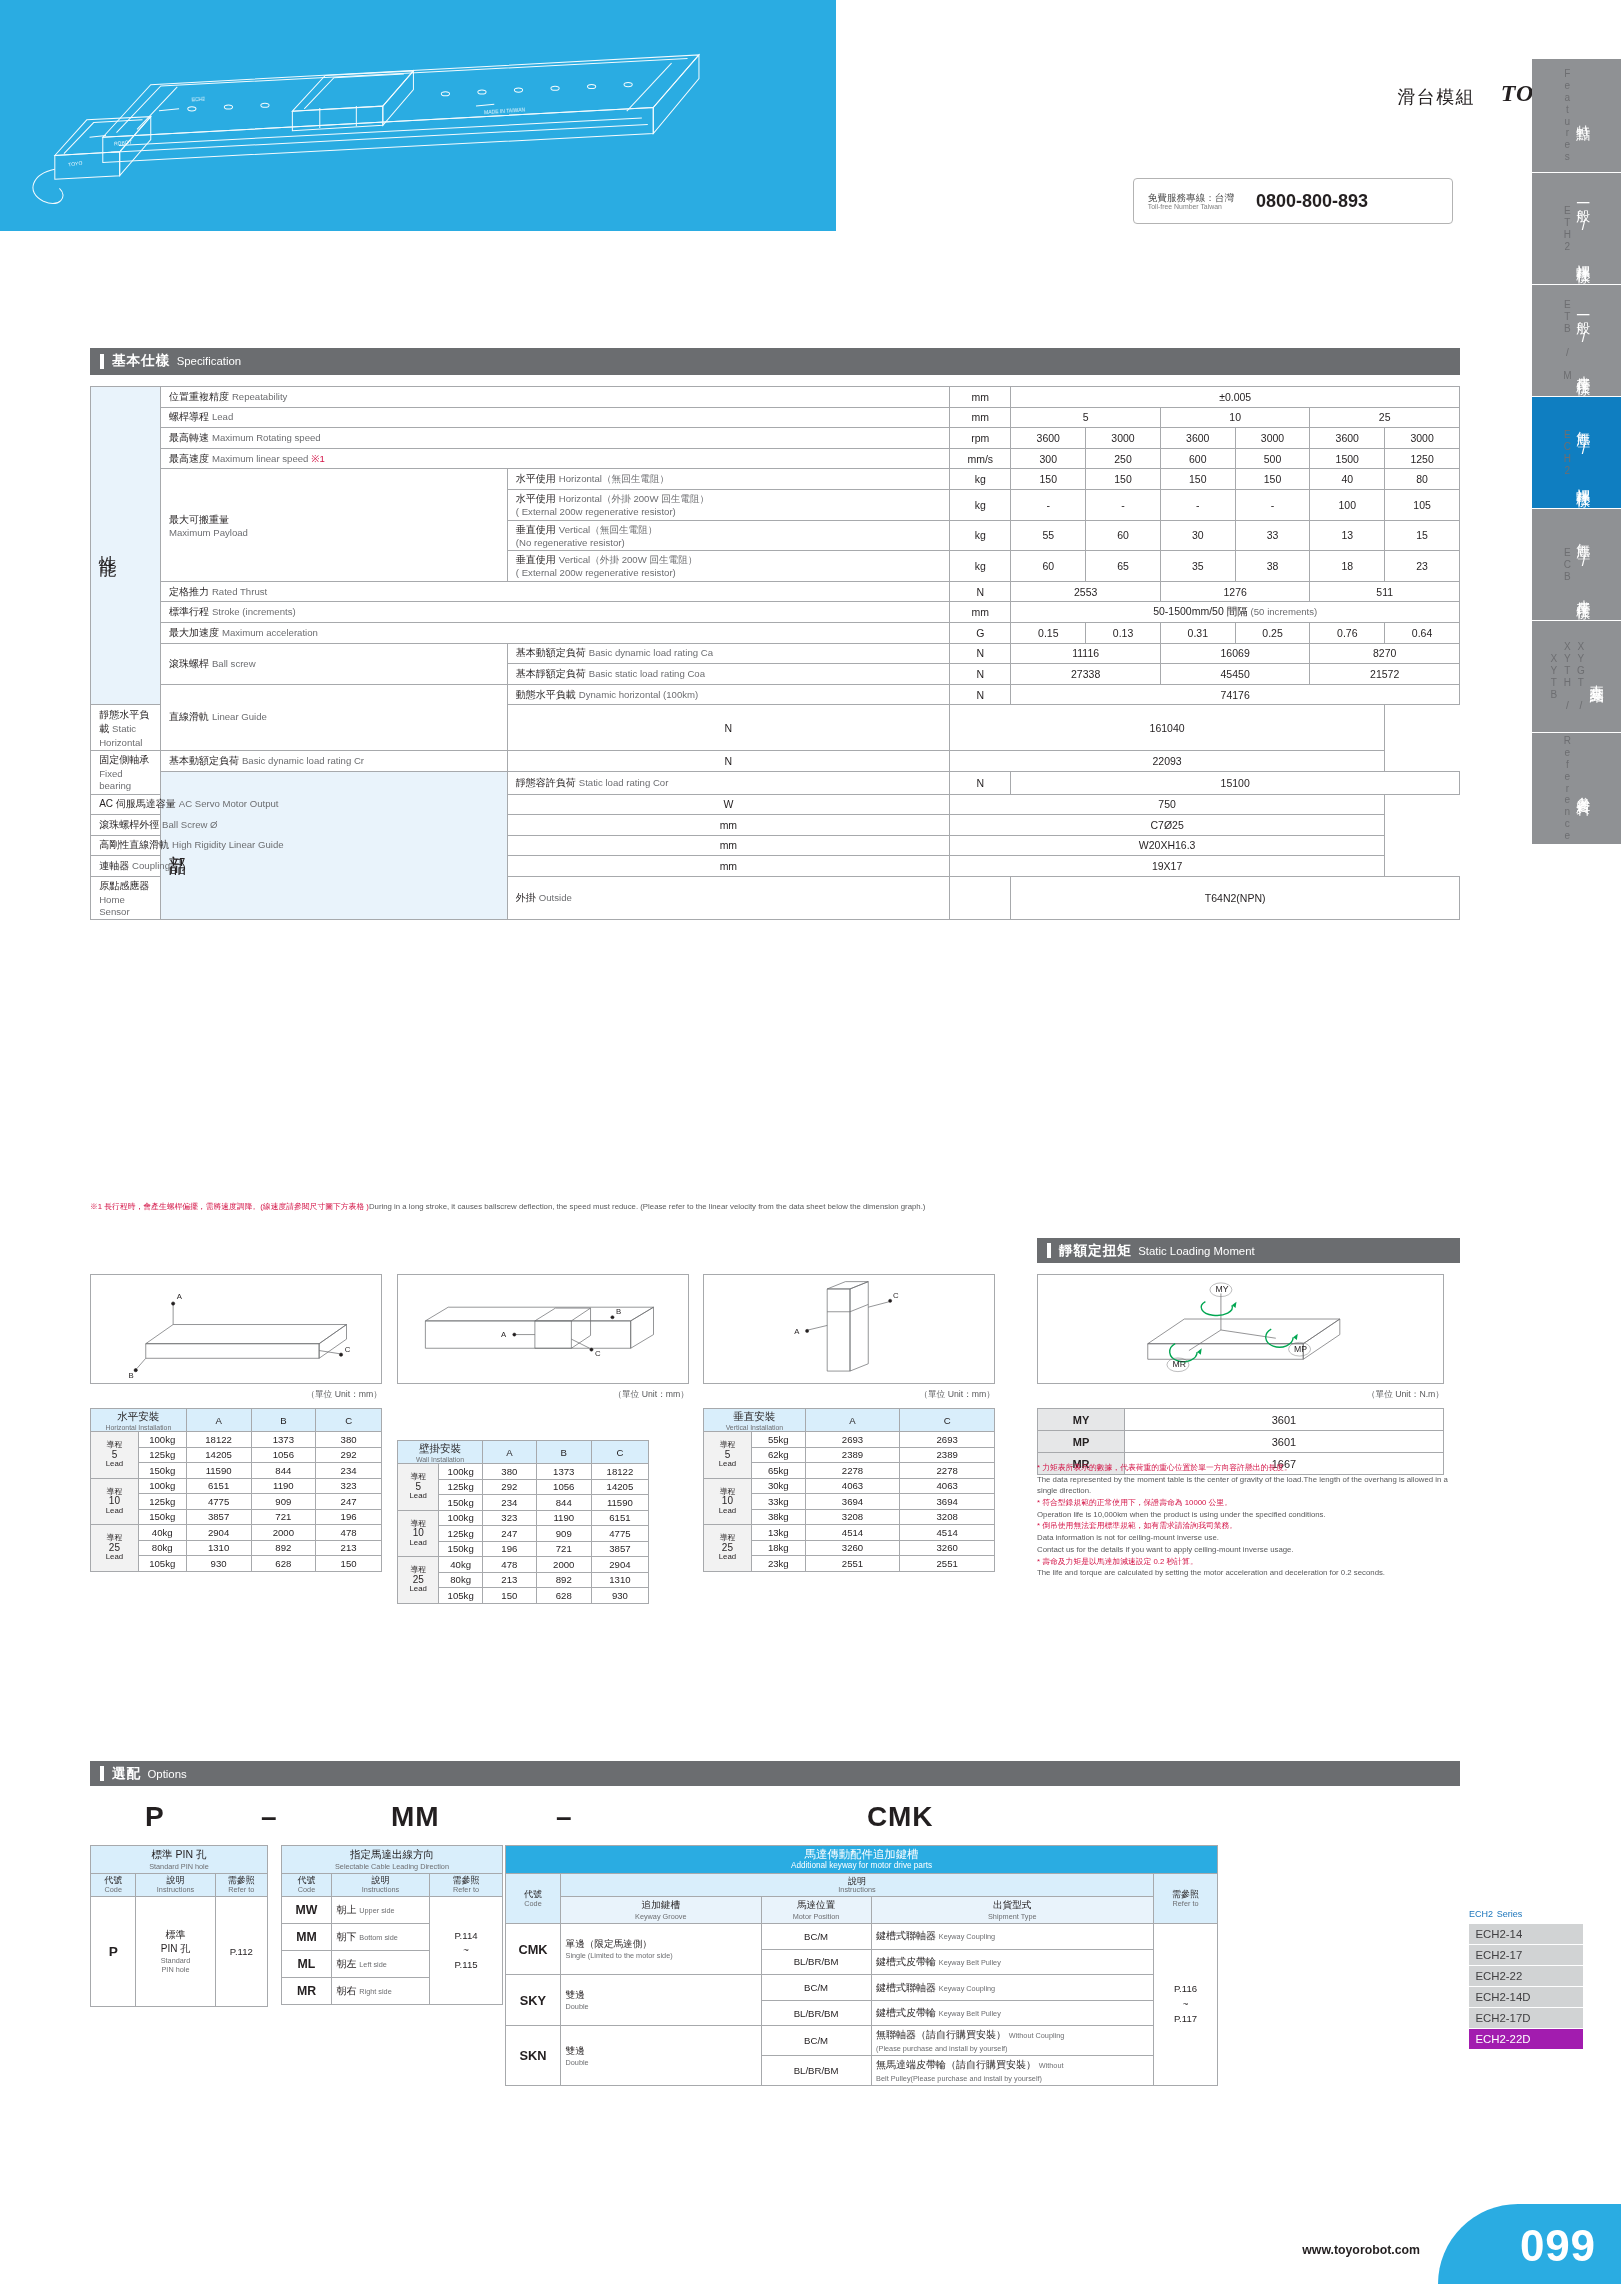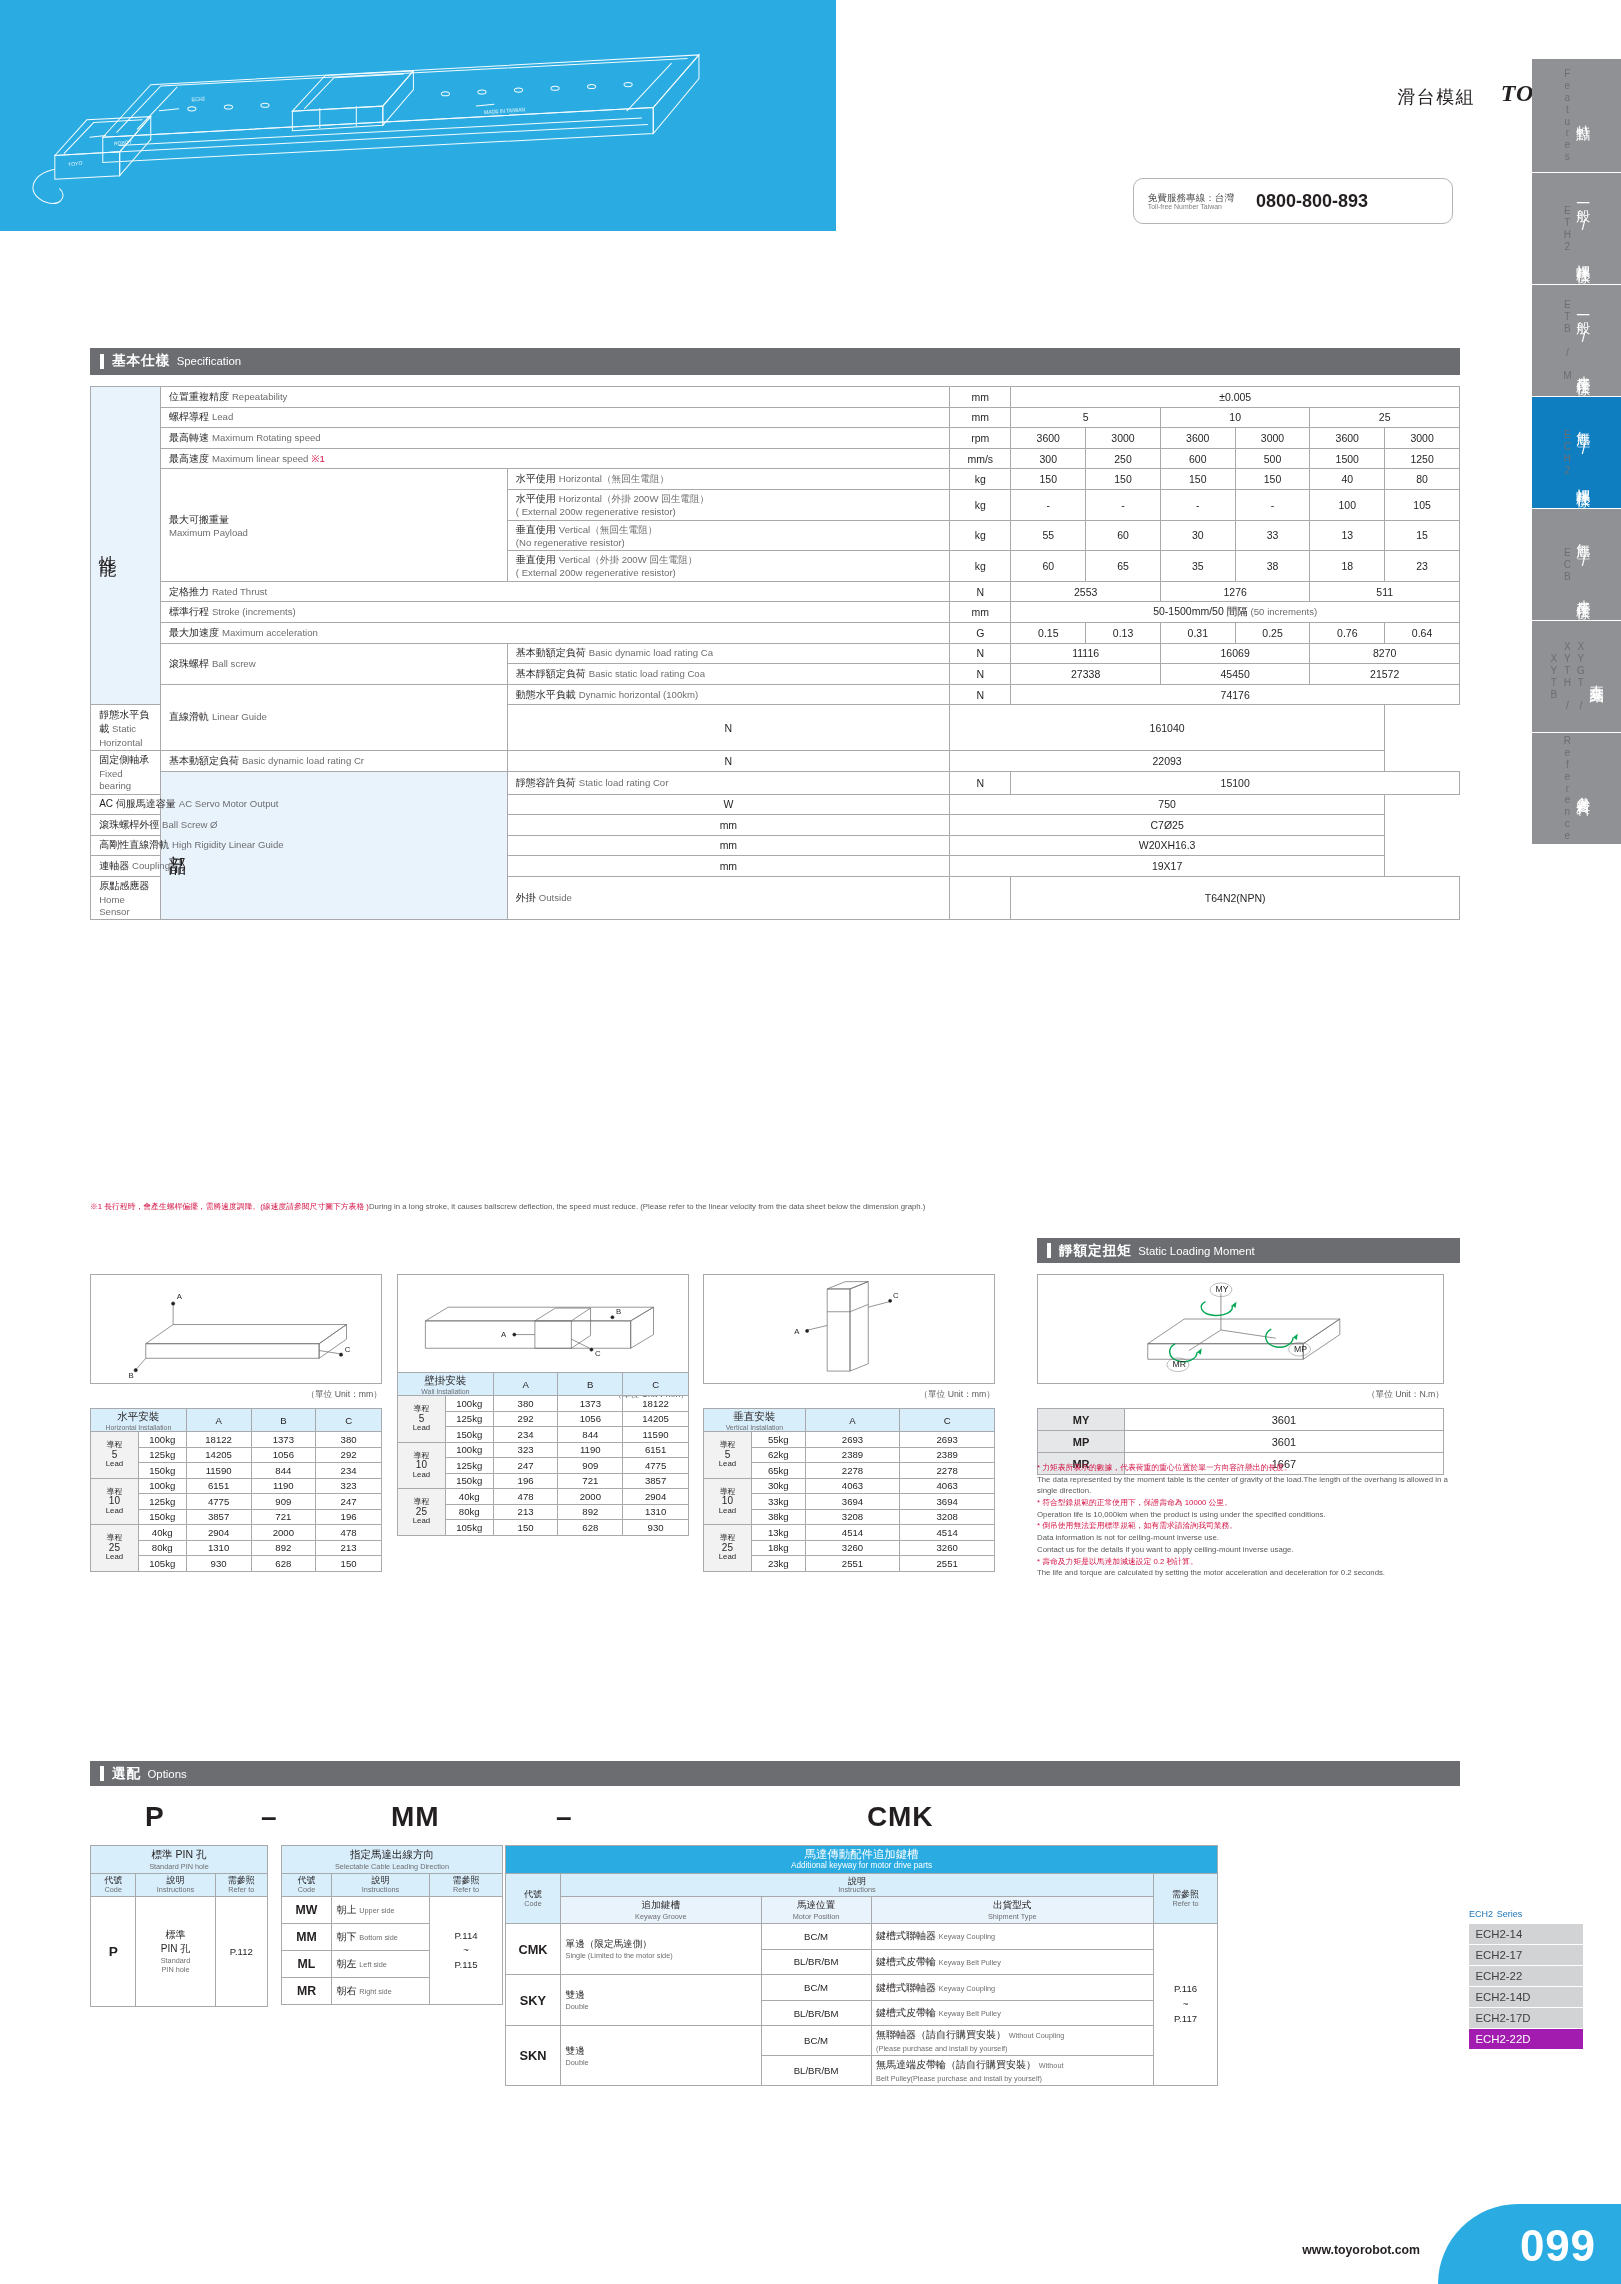--- a/index.html
+++ b/index.html
@@ -45,21 +45,21 @@
     font-size:18px; letter-spacing:1.4px; color:#231f20;
   }
   .toyo-logo {
     position:absolute; right:53px; top:80px;
     font-family:"Liberation Serif", serif;
     font-size:24px; font-weight:bold; font-style:italic;
     letter-spacing:0.9px; color:#231f20;
   }
   .freecall {
     position:absolute; left:1133px; top:178px; width:320px; height:46px;
-    border:0.9px solid #b3b3b3; border-radius:10px;
+    border:0.9px solid #b3b3b3; border-radius:4px;
     display:flex; align-items:center; padding-left:13.7px;
   }
   .fc-l1 { font-size:9.6px; color:#4d4d4d; line-height:1.25; }
   .fc-l2 { font-size:6.9px; color:#808080; }
   .fc-num { font-size:18px; font-weight:bold; color:#231f20; margin-left:22px; }
 
   
   .sec-bar {
     position:absolute; background:#6b6d70; color:#fff;
     display:flex; align-items:center;
@@ -682,21 +682,21 @@
     </tr>
     <tr>
       <td>105kg</td>
       <td>930</td>
       <td>628</td>
       <td>150</td>
     </tr>
   </tbody>
     </table>
 
-  <table class="oh" style="position:absolute; left:397px; top:1372px; width:292px;">
+  <table class="oh" style="position:absolute; left:397px; top:1440px; width:252px;">
     <colgroup>
         <col style="width:48px">
         <col style="width:48px">
         <col style="width:65px">
         <col style="width:65px">
         <col style="width:66px">
       </colgroup>
     <tbody>
         <tr>
       <td class="hd" colspan="2">

